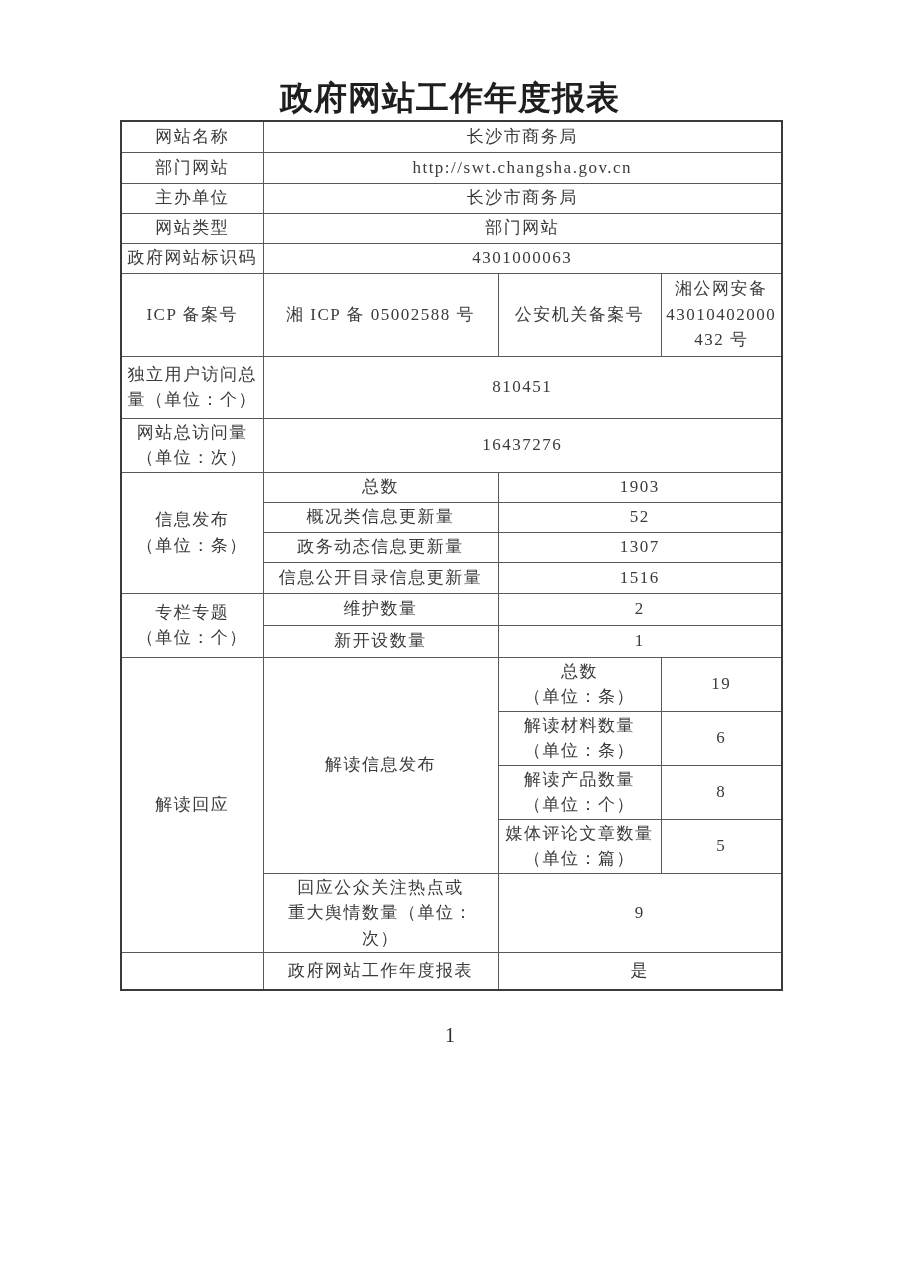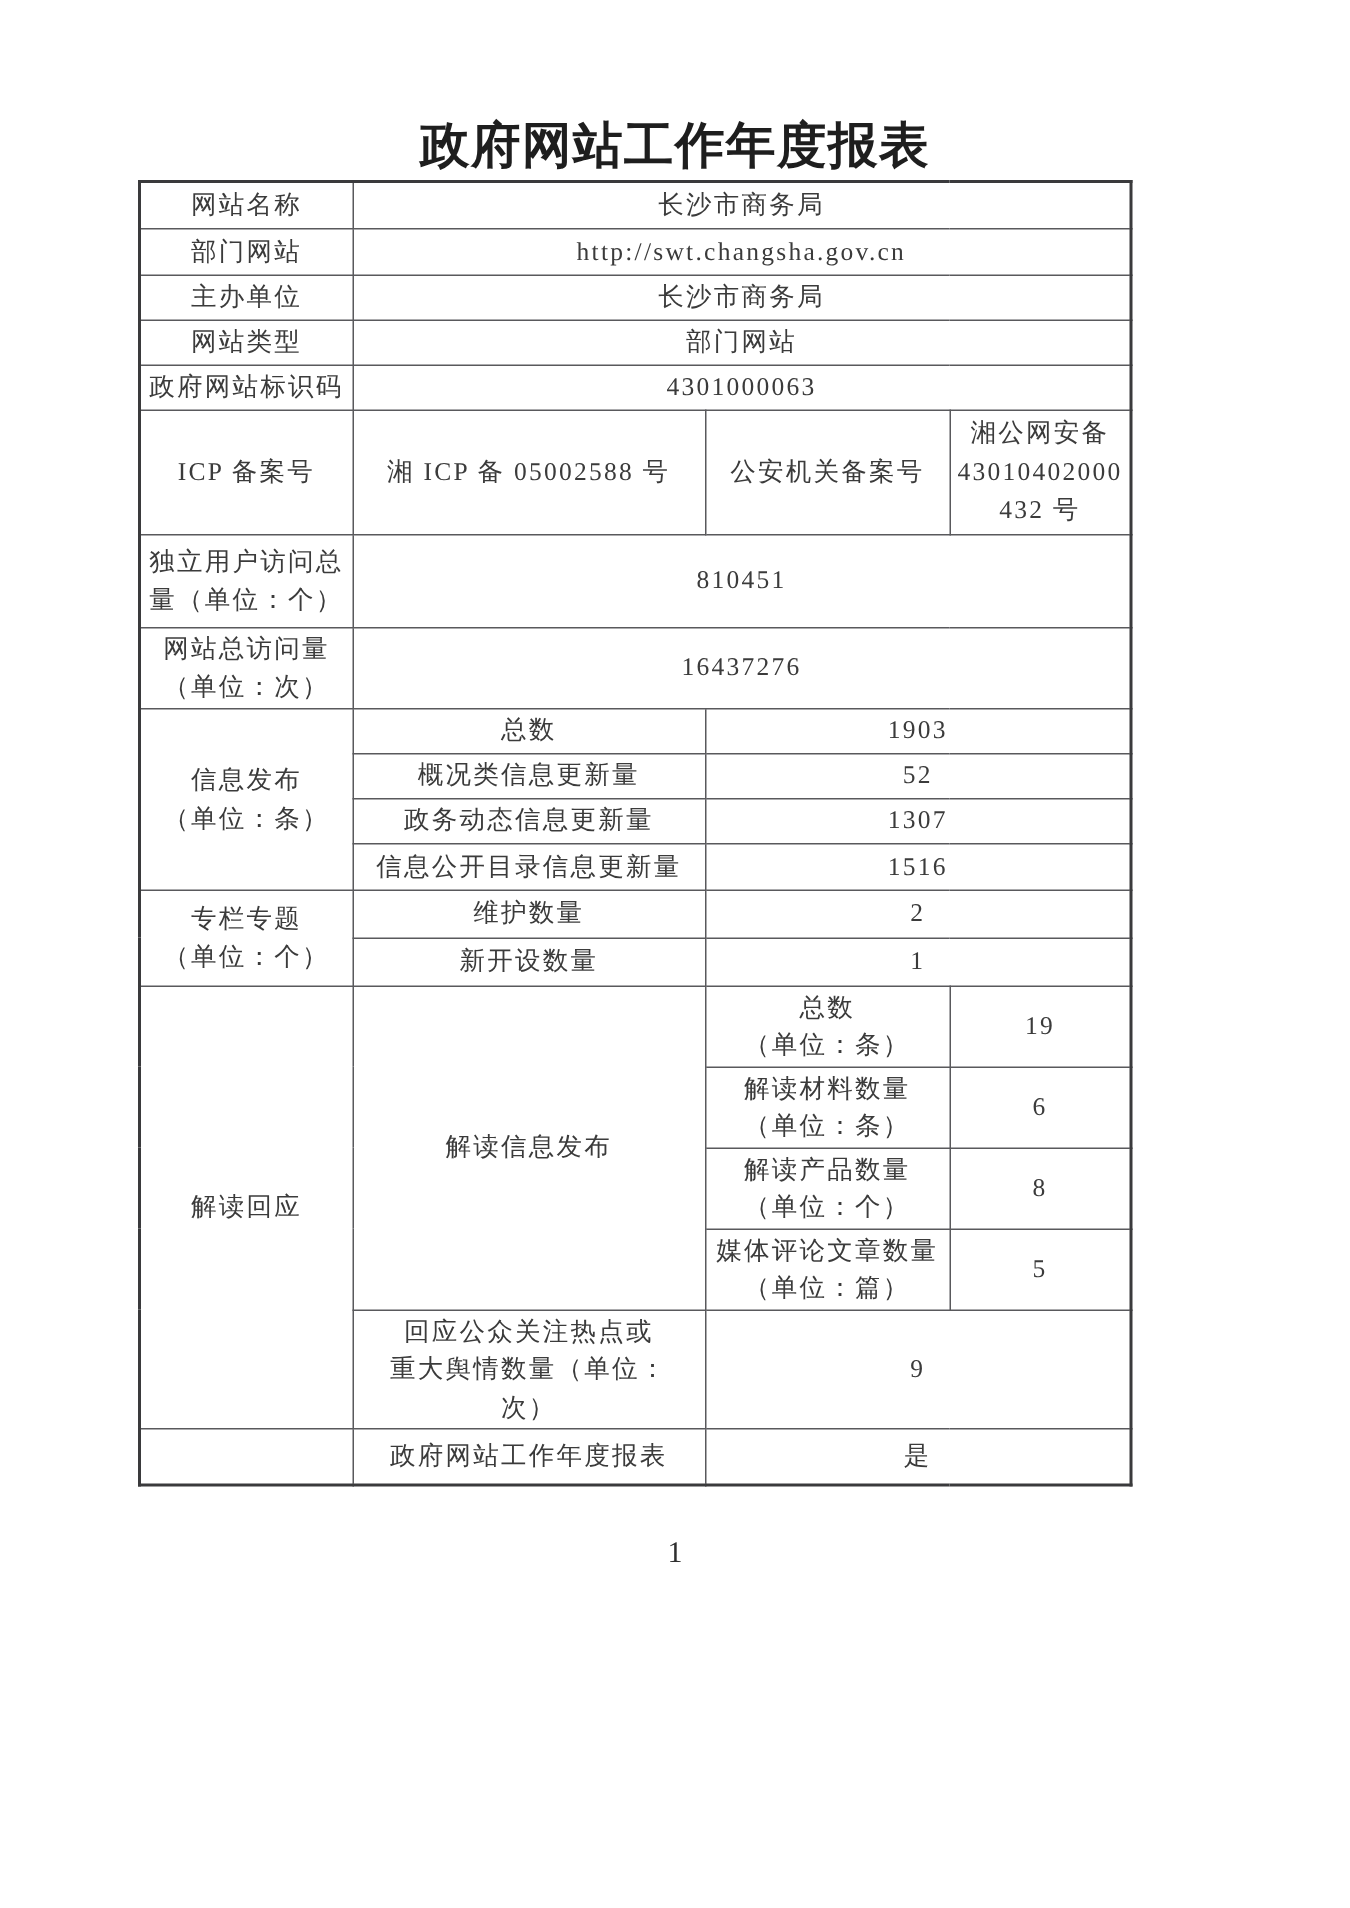--- a/index.html
+++ b/index.html
@@ -25,21 +25,21 @@
     line-height: 1.15;
   }
   .reporting-unit {
     margin: 57px 0 0 128px;
     font-size: 19px; font-weight: bold;
     letter-spacing: 1px; color: #222;
     line-height: 1.2;
   }
 
   table.report {
-    margin: 5px 0 0 92px;
+    margin: 5px 0 0 120px;
     width: 661px;
     border-collapse: collapse;
     table-layout: fixed;
     border: 2px solid #3a3a3c;
   }
   table.report td {
     border: 1px solid #59595c;
     text-align: center;
     vertical-align: middle;
     font-size: 17px;

